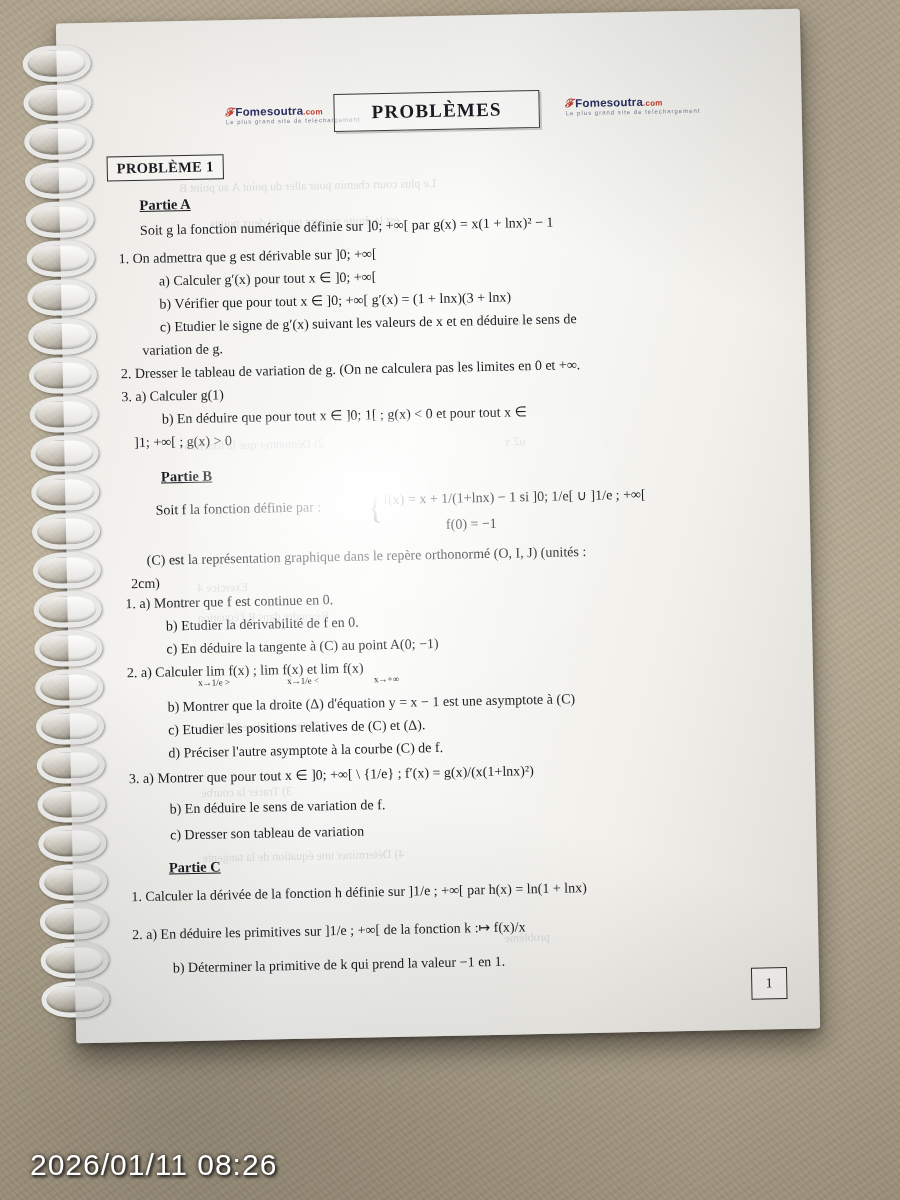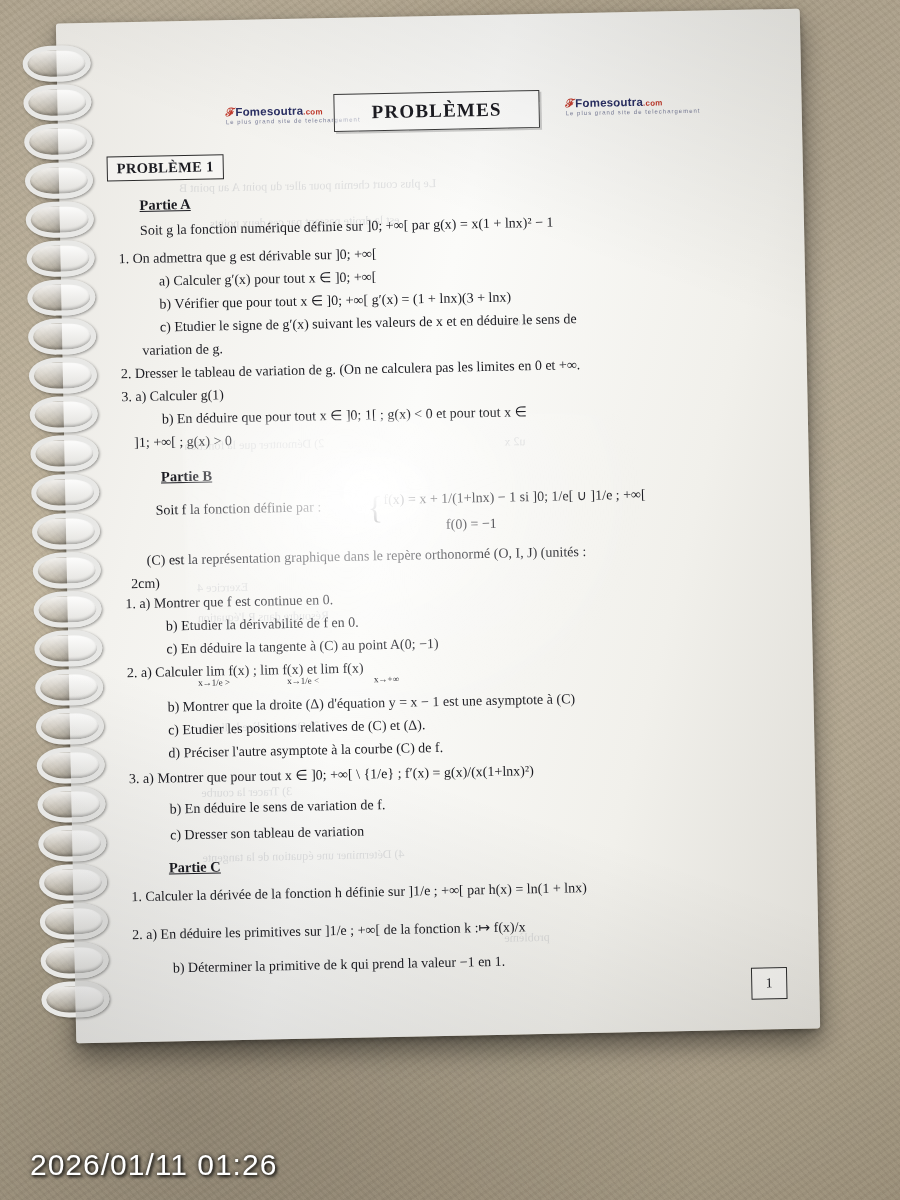--- a/index.html
+++ b/index.html
@@ -228,13 +228,13 @@
     <div class="line" style="left:98px;top:938px;">b) Déterminer la primitive de k qui prend la valeur −1 en 1.</div>
 
     <div class="pagebox">1</div>
   </div>
 
   <div class="shadowTop"></div>
   <div class="glare"></div>
   <div class="glare2"></div>
 </div>
 
-<div class="stamp">2026/01/11 01:26</div>
+<div class="stamp">2026/01/11 08:26</div>
 
 </body></html>

